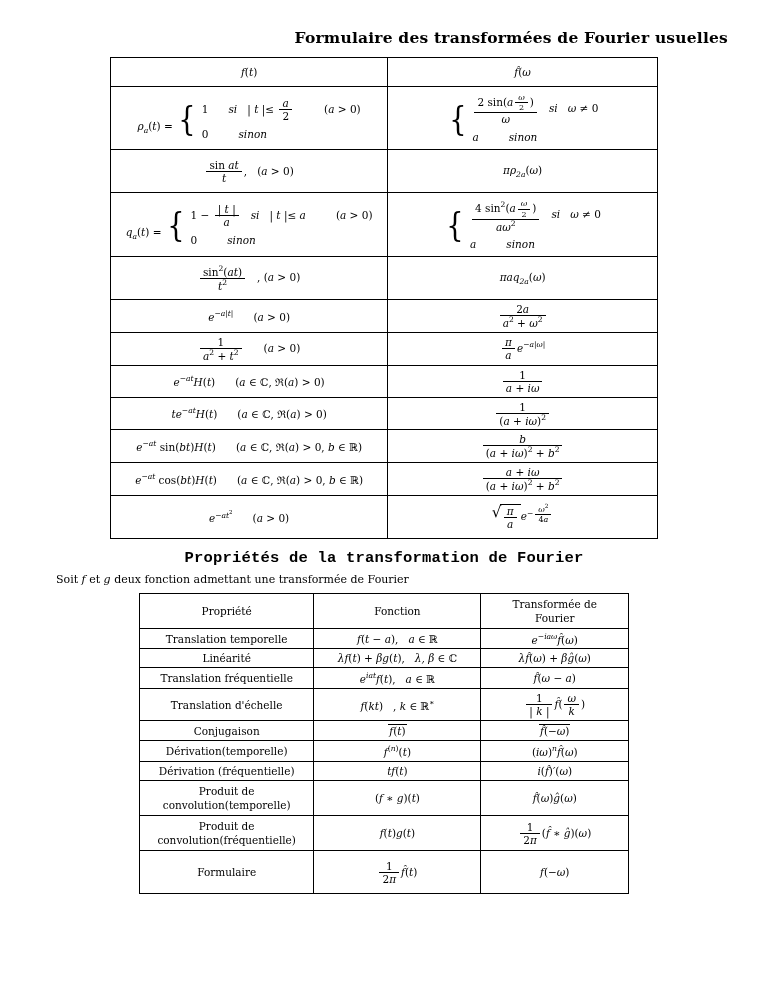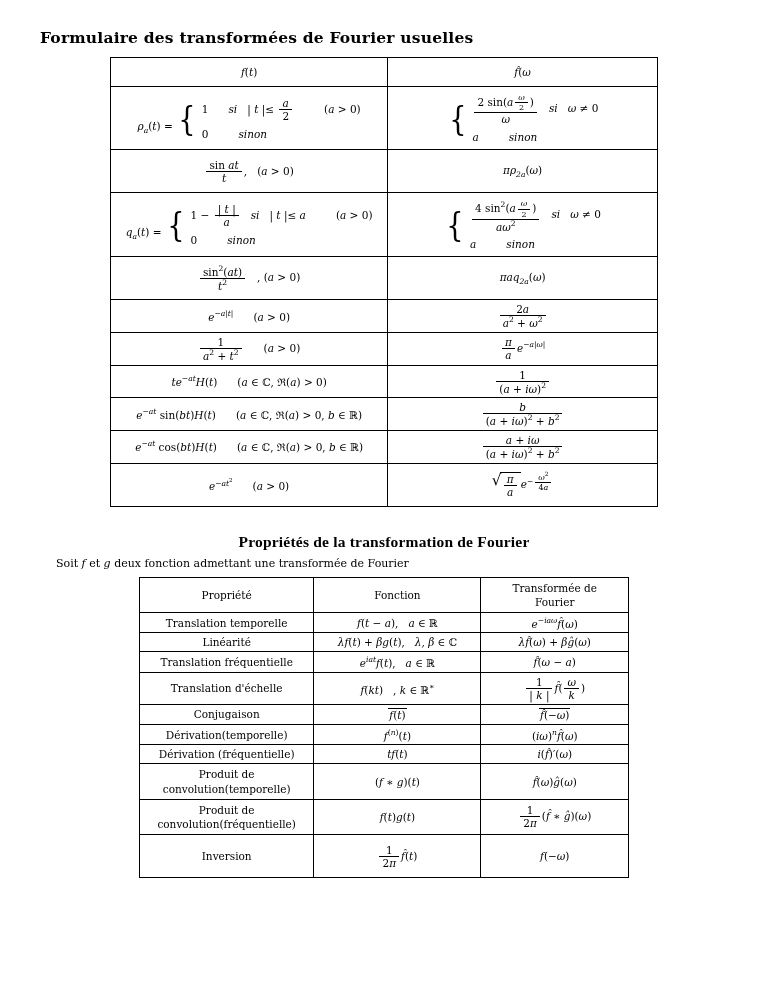--- a/index.html
+++ b/index.html
@@ -18,30 +18,30 @@
   .page {
     width: 768px;
     height: 994px;
     box-sizing: border-box;
     padding: 24px 40px 10px 40px;
   }
   h1.doc-title {
     font-family: "DejaVu Serif", serif;
     font-size: 15.5px;
     font-weight: bold;
-    text-align: left;
+    text-align: right;
     margin: 4px 0 10px 0;
     letter-spacing: 0.2px;
   }
   h2.doc-title2 {
-    font-family: Liberation Serif, serif;
+    font-family: Liberation Mono, monospace;
     font-size: 15.5px;
     font-weight: bold;
     text-align: center;
-    margin: 26px 0 6px 0;
+    margin: 10px 0 6px 0;
     letter-spacing: 0.2px;
   }
   .intro {
     font-size: 11px;
     margin: 0 0 7px 16px;
     font-family: "DejaVu Serif", serif;
   }
   table.tbl {
     border-collapse: collapse;
     margin: 0 auto;
@@ -214,20 +214,28 @@
 
       <tr>
         <td class="col-f">
           <span class="frac"><span class="num">1</span><span class="den"><span class="m">a</span><sup class="e">2</sup> + <span class="m">t</span><sup class="e">2</sup></span></span><span class="gap"></span>(<span class="m">a</span> &gt; 0)
         </td>
         <td class="col-fh">
           <span class="frac"><span class="num"><span class="m">π</span></span><span class="den"><span class="m">a</span></span></span><span class="m">e</span><sup class="e"><span class="m">−a|ω|</span></sup>
         </td>
       </tr>
 
+      <tr>
+        <td class="col-f">
+          <span class="m">e</span><sup class="e"><span class="m">−at</span></sup><span class="m">H</span>(<span class="m">t</span>)<span class="gap"></span>(<span class="m">a</span> ∈ ℂ, ℜ(<span class="m">a</span>) &gt; 0)
+        </td>
+        <td class="col-fh">
+          <span class="frac"><span class="num">1</span><span class="den"><span class="m">a</span> + <span class="m">iω</span></span></span>
+        </td>
+      </tr>
 
       <tr>
         <td class="col-f">
           <span class="m">te</span><sup class="e"><span class="m">−at</span></sup><span class="m">H</span>(<span class="m">t</span>)<span class="gap"></span>(<span class="m">a</span> ∈ ℂ, ℜ(<span class="m">a</span>) &gt; 0)
         </td>
         <td class="col-fh">
           <span class="frac"><span class="num">1</span><span class="den">(<span class="m">a</span> + <span class="m">iω</span>)<sup class="e">2</sup></span></span>
         </td>
       </tr>
 
@@ -320,20 +328,20 @@
         <td class="c3"><span class="m">f̂</span>(<span class="m">ω</span>)<span class="m">ĝ</span>(<span class="m">ω</span>)</td>
       </tr>
 
       <tr>
         <td class="c1 two-line">Produit de<br>convolution(fréquentielle)</td>
         <td class="c2"><span class="m">f</span>(<span class="m">t</span>)<span class="m">g</span>(<span class="m">t</span>)</td>
         <td class="c3"><span class="frac"><span class="num">1</span><span class="den">2<span class="m">π</span></span></span>(<span class="m">f̂</span> ∗ <span class="m">ĝ</span>)(<span class="m">ω</span>)</td>
       </tr>
 
       <tr>
-        <td class="c1 cell-mid">Inversion</td>
+        <td class="c1 cell-mid">Formulaire</td>
         <td class="c2 cell-mid"><span class="frac"><span class="num">1</span><span class="den">2<span class="m">π</span></span></span><span class="m">f̂</span>(<span class="m">t</span>)</td>
         <td class="c3 cell-mid"><span class="m">f</span>(−<span class="m">ω</span>)</td>
       </tr>
     </tbody>
   </table>
 
 </div>
 
 </body></html>

